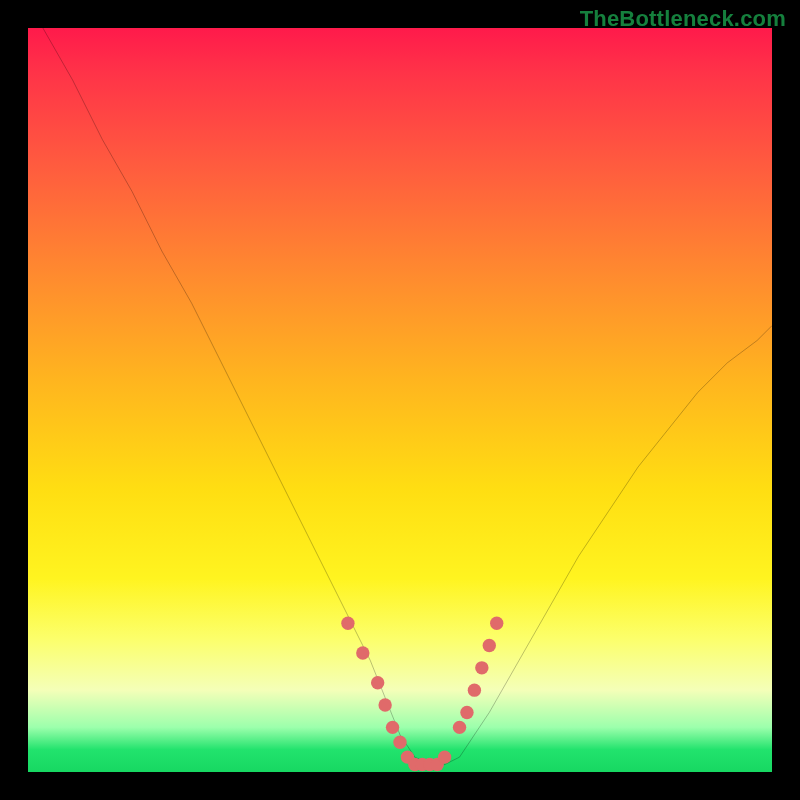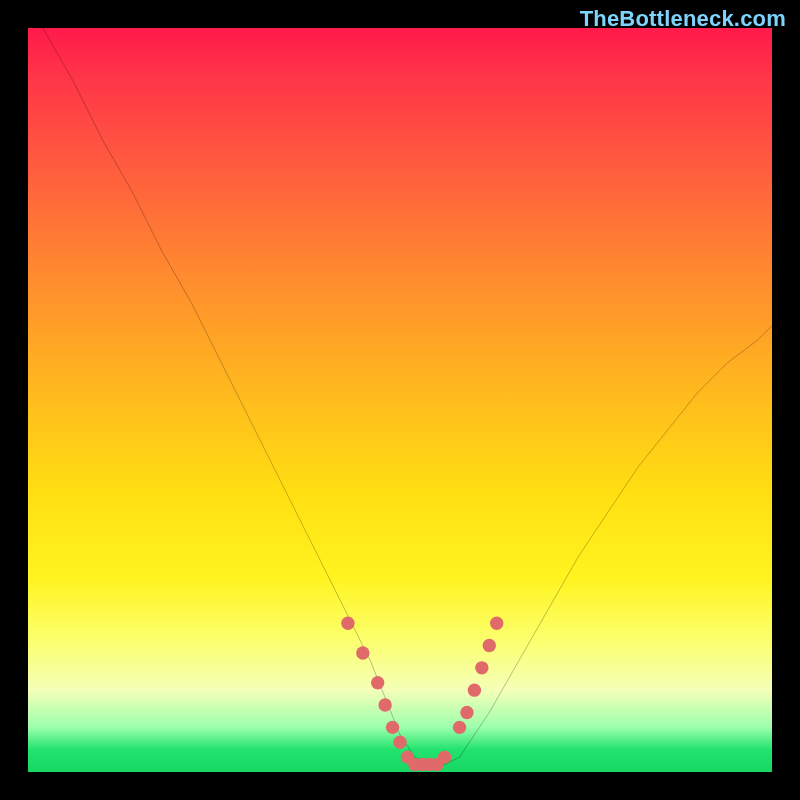--- a/index.html
+++ b/index.html
@@ -35,21 +35,21 @@
       #f4ffb8 89%,
       #9cffac 94%,
       #22e36d 97%,
       #17d862 100%
     );
   }
   .watermark {
     position: absolute;
     top: 6px;
     right: 14px;
-    color: #7dd3fc;
+    color: #15803d;
     font-size: 22px;
     font-weight: 600;
     letter-spacing: 0.2px;
   }
   svg.curve {
     position: absolute;
     left: 0;
     top: 0;
     width: 744px;
     height: 744px;

